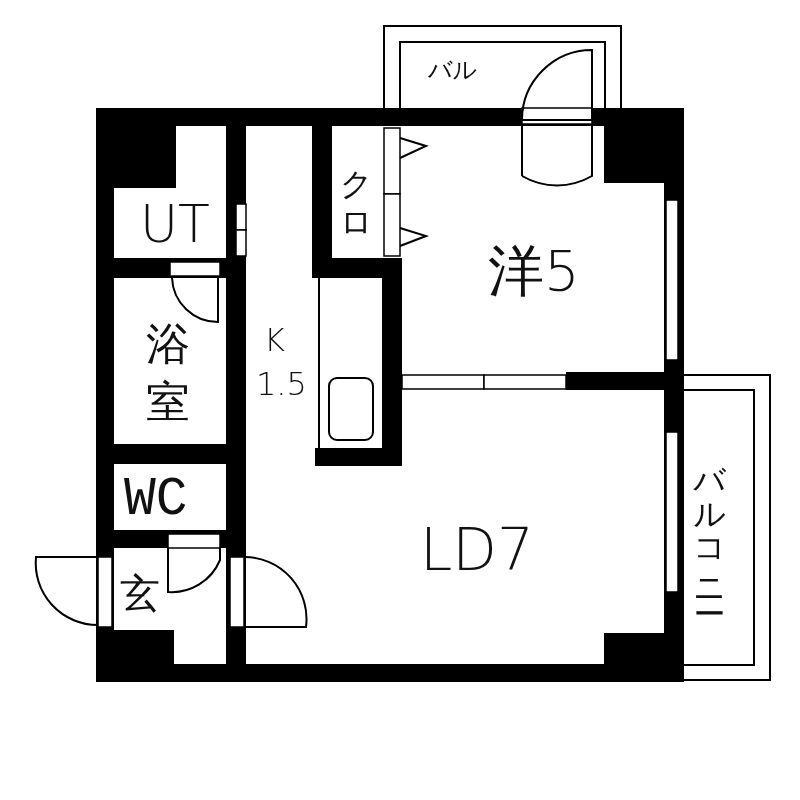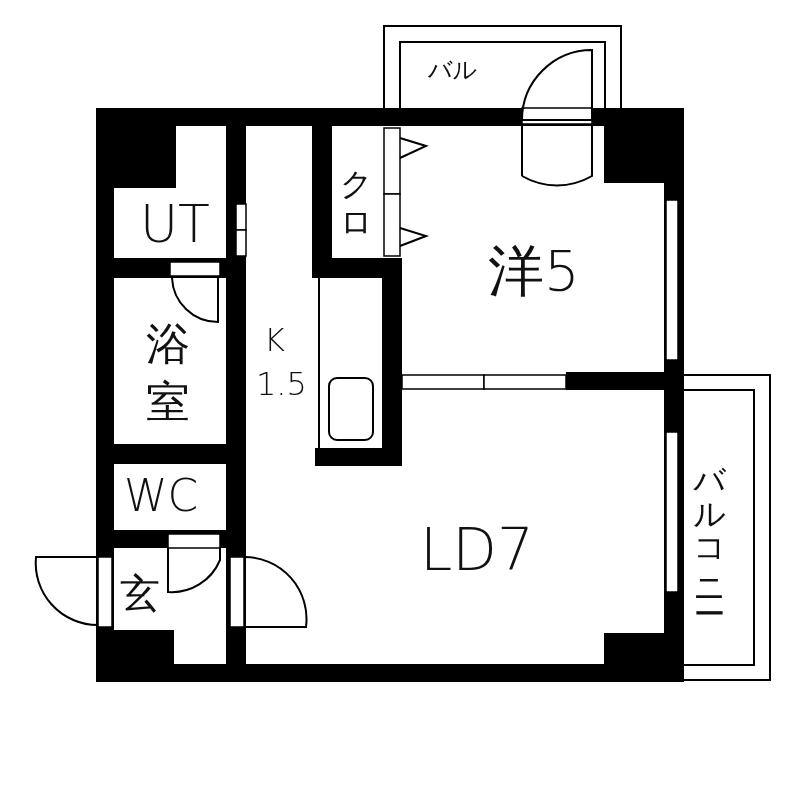--- a/index.html
+++ b/index.html
@@ -118,19 +118,19 @@
 <div class="lbl" style="left:488px; top:243px; font-size:56px;">洋5</div>
 
 <div class="lbl" style="left:140px; top:198px; font-size:52px;">UT</div>
 
 <div class="lbl" style="left:146px; top:322px; font-size:44px;">浴</div>
 <div class="lbl" style="left:146px; top:380px; font-size:44px;">室</div>
 
 <div class="lbl" style="left:264px; top:324px; font-size:32px;">K</div>
 <div class="lbl" style="left:256px; top:368px; font-size:32px;">1.5</div>
 
-<div class="lbl" style="left:124px; top:474px; font-size:44px;">WC</div>
+<div class="lbl" style="left:124px; top:474px; font-size:53px;font-family:Liberation Mono, monospace;">WC</div>
 
 <div class="lbl" style="left:120px; top:573px; font-size:40px;">玄</div>
 
 <div class="lbl" style="left:420px; top:508px; font-size:58px;margin-top:13px;">LD7</div>
 
 <div class="lbl vert" style="left:694px; top:444px; font-size:32px;">バルコニー</div>
 
 </body></html>

